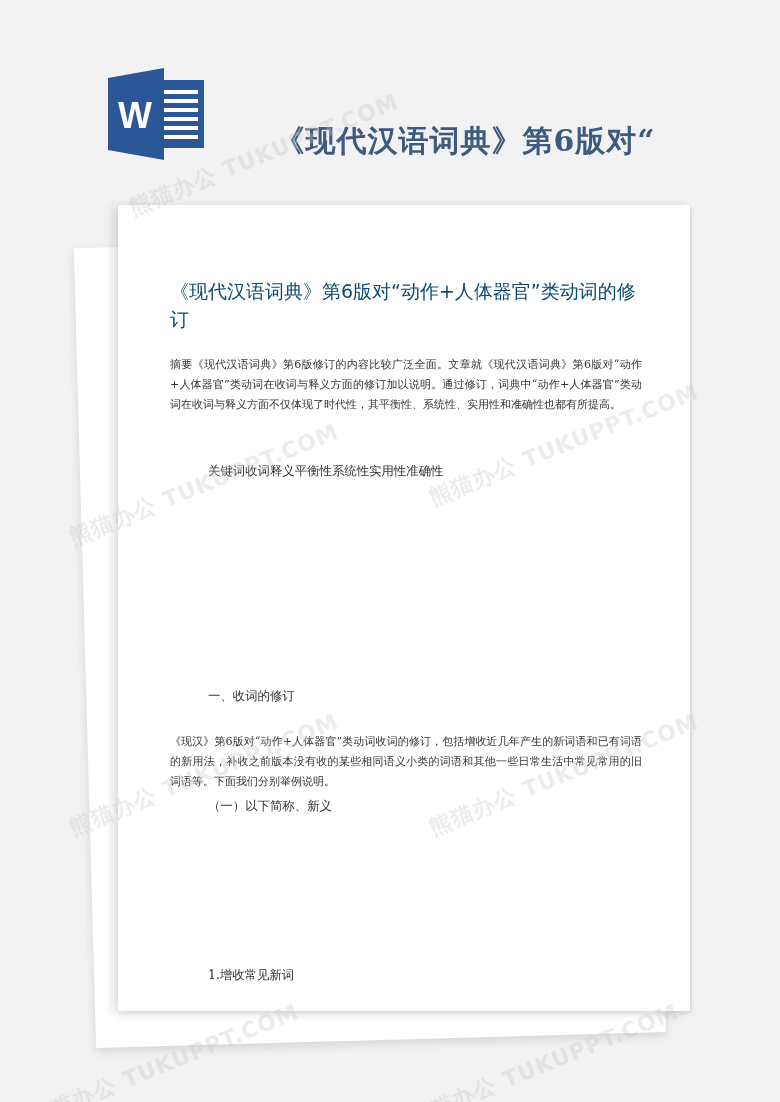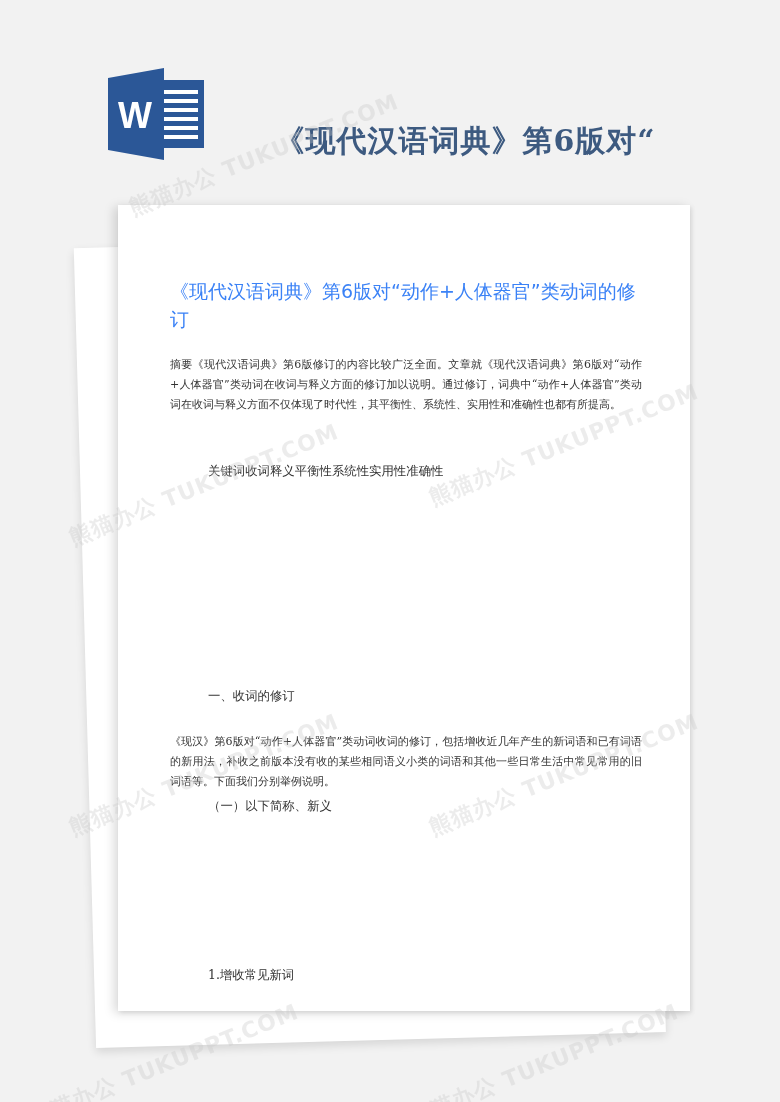--- a/index.html
+++ b/index.html
@@ -22,21 +22,21 @@
     transform: rotate(-1.6deg); transform-origin: 50% 100%;
     box-shadow: 0 4px 10px rgba(0,0,0,0.12);
   }
   .page {
     position: absolute; left: 118px; top: 205px; width: 572px; height: 806px;
     background: #ffffff;
     box-shadow: -4px 2px 10px rgba(0,0,0,0.15), 2px 2px 4px rgba(0,0,0,0.08);
   }
   .doc-title {
     position: absolute; left: 52px; top: 72px; width: 470px;
-    font-family: "DejaVu Sans", sans-serif; font-size: 19px; line-height: 28px; color: #3b82f6;
+    font-family: "DejaVu Sans", sans-serif; font-size: 19px; line-height: 28px; color: #0c4a6e;
   }
   .para {
     position: absolute; left: 52px; width: 472px;
     font-family: "DejaVu Serif", serif; font-size: 11px; line-height: 20px; color: #333;
     text-align: justify;
   }
   .indent { position: absolute; left: 90px; font-family: "DejaVu Serif", serif; font-size: 12.4px; color: #333; }
   .watermark {
     position: absolute; color: rgba(200,200,200,0.35); font-family: "DejaVu Sans", sans-serif;
     font-size: 22px; font-weight: bold; transform: rotate(-22deg); white-space: nowrap;

